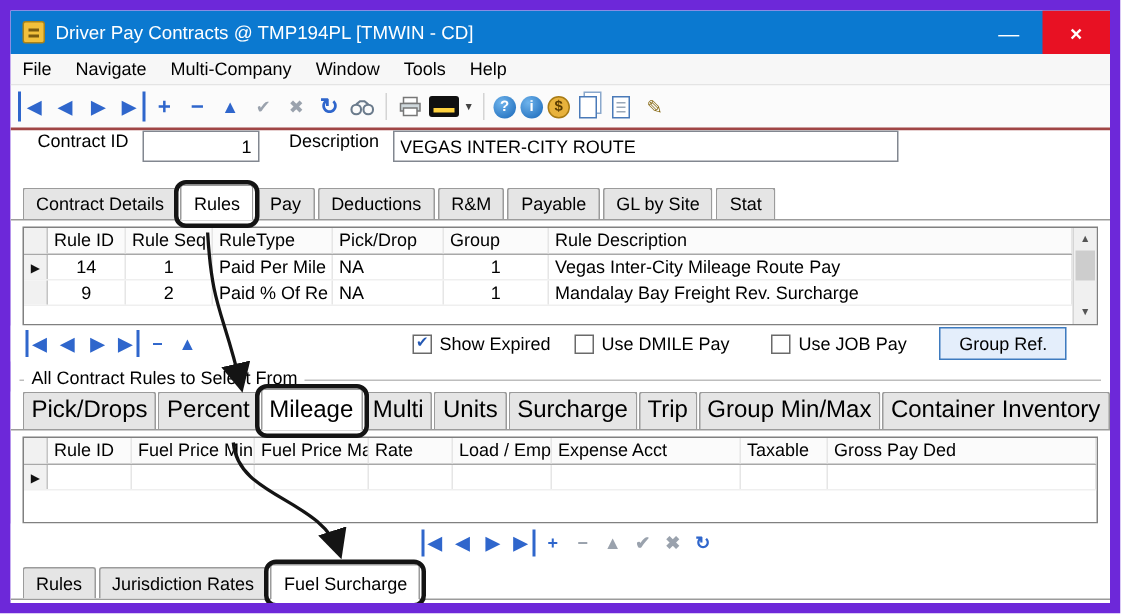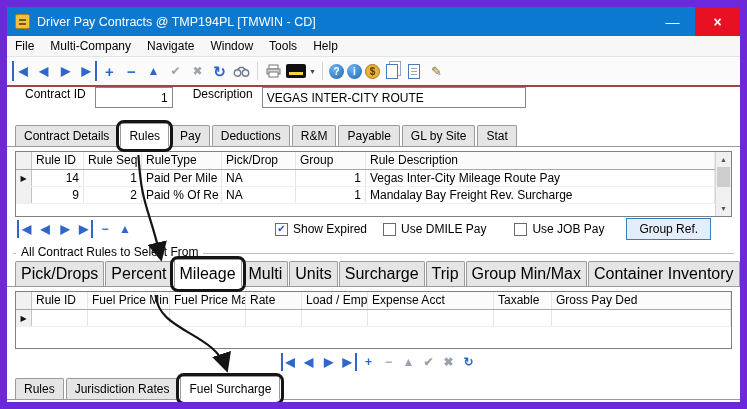--- a/index.html
+++ b/index.html
@@ -39,41 +39,41 @@
   .pg{width:12px;height:15px;background:#fff;border:1px solid #4a7ab8;position:relative;display:inline-block}
   .pg.pg2{box-shadow:3px -3px 0 -1px #fff,3px -3px 0 0 #8aa8cc}
   .pg.lines::after{content:"";position:absolute;left:2px;right:2px;top:3px;height:1px;background:#9aa8b8;box-shadow:0 3px 0 #9aa8b8,0 6px 0 #9aa8b8}
   .pencil{color:#8a6d1a;font-size:13px}
 
   
   .formrow{height:34px;display:flex;align-items:flex-start;padding-left:18px;background:#fff}
   .flabel{margin-right:9px;white-space:nowrap}
   input.field{height:21px;border:1px solid #828790;padding:0 4px;font:inherit;background:#fff}
   .f-id{width:78px;text-align:right;margin-right:20px}
-  .f-desc{width:264px}
+  .f-desc{width:337px}
 
   
   .tabstrip{display:flex;align-items:flex-end;padding-left:8px;border-bottom:1px solid #9b9b9b;background:#fff;position:relative}
   .ts1,.ts3{height:26px}
   .ts2{height:26px;font-size:16px}
   .tab{position:relative;border:1px solid #9b9b9b;border-bottom:none;border-radius:2px 2px 0 0;background:#e5e5e5;
     padding:3px 8px;margin-right:2px;white-space:nowrap;cursor:default}
   .ts2 .tab{padding:3px 5px;margin-right:1px}
   .tab.active{background:#fff;padding-top:5px;margin-bottom:-1px;border-bottom:1px solid #fff;z-index:2}
   .tab.ann{z-index:4}
   .tab.ann::after{content:"";position:absolute;left:-5px;right:-5px;top:-4px;bottom:-6px;border:3px solid #141414;border-radius:8px;pointer-events:none}
 
   
   .grid{margin:4px 8px 0;border:1px solid #808080;background:#fff;display:flex}
   .gbody{flex:1;display:flex;flex-direction:column;overflow:hidden}
   .grow{display:flex;height:17px;border-bottom:1px solid #efefef;align-items:stretch}
   .grow.head{height:18px;border-bottom:1px solid #a8a8a8;background:#fbfbfb}
   .grow.filler{flex:1;border-bottom:none}
   .gc{padding:1px 4px;border-right:1px solid #e6e6e6;overflow:hidden;white-space:nowrap;line-height:15px}
-  .num{text-align:right}
+  .num{text-align:center}
   .mk{width:16px;flex:0 0 16px;background:#f1f1f1;border-right:1px solid #c4c4c4;display:flex;align-items:center;justify-content:center;
     font-size:8px;padding:0;color:#111}
   .c1{width:52px;flex:0 0 52px}.c2{width:58px;flex:0 0 58px}.c3{width:80px;flex:0 0 80px}
   .c4{width:74px;flex:0 0 74px}.c5{width:70px;flex:0 0 70px}.c6{flex:1}
   .d1{width:56px;flex:0 0 56px}.d2{width:82px;flex:0 0 82px}.d3{width:76px;flex:0 0 76px}.d4{width:56px;flex:0 0 56px}
   .d5{width:66px;flex:0 0 66px}.d6{width:126px;flex:0 0 126px}.d7{width:58px;flex:0 0 58px}.d8{flex:1}
   .grid1{height:66px}
   .grid2{height:58px}
   .vscroll{width:16px;flex:0 0 16px;background:#f0f0f0;border-left:1px solid #d5d5d5;display:flex;flex-direction:column}
   .varrow{height:15px;display:flex;align-items:center;justify-content:center;font-size:7px;color:#555}
@@ -114,22 +114,22 @@
     <span class="app-icon"></span>
     <span class="title">Driver Pay Contracts @ TMP194PL [TMWIN - CD]</span>
     <div class="win-btns">
       <span class="win-btn">—</span>
       <span class="win-btn close">×</span>
     </div>
   </div>
 
   <div class="menubar">
     <span class="menu-item">File</span>
+    <span class="menu-item">Navigate</span>
     <span class="menu-item">Multi-Company</span>
-    <span class="menu-item">Navigate</span>
     <span class="menu-item">Window</span>
     <span class="menu-item">Tools</span>
     <span class="menu-item">Help</span>
   </div>
 
   <div class="toolbar">
     <span class="tb blue bar-l">◀</span>
     <span class="tb blue">◀</span>
     <span class="tb blue">▶</span>
     <span class="tb blue bar-r">▶</span>

